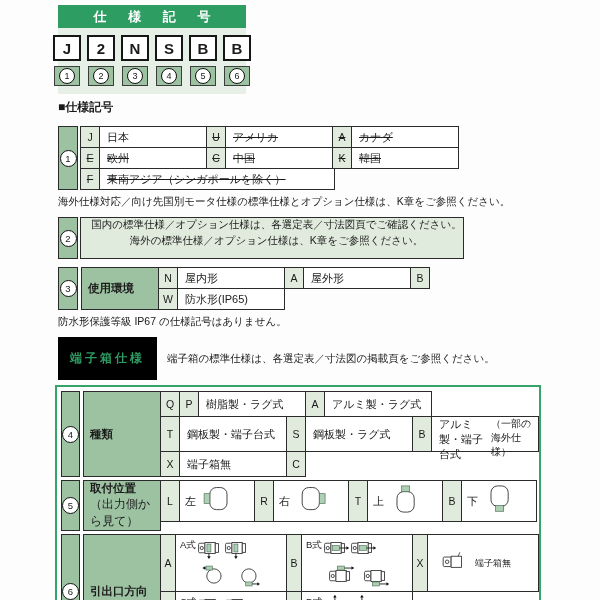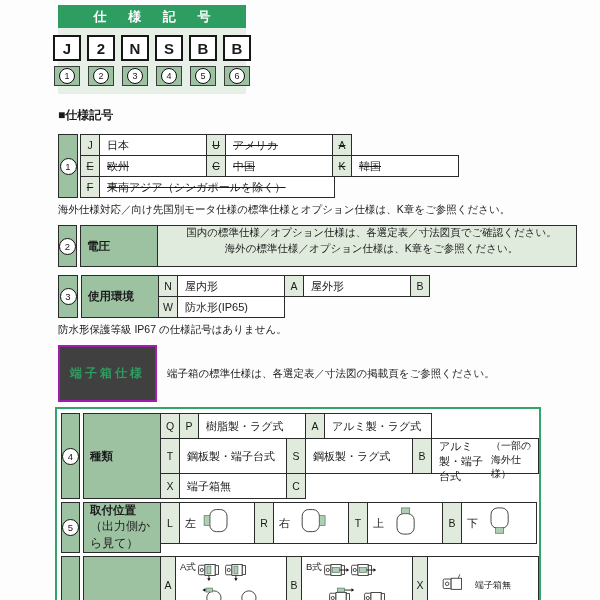--- a/index.html
+++ b/index.html
@@ -1,21 +1,21 @@
 <!DOCTYPE html>
 <html><head>
 <meta charset="utf-8">
 <style>
   html,body{margin:0;padding:0}
   body{font-family:"Liberation Sans","DejaVu Sans",sans-serif;background:#fff;color:#1a1a1a}
   .page{position:relative;width:600px;height:600px;background:#fdfdfd;overflow:hidden}
   .content{position:absolute;left:58px;top:5px;width:492px}
 
   
-  .spec-top{width:188px;margin-bottom:13px}
+  .spec-top{width:188px;margin-bottom:5px}
   .spec-bar{background:#2e9d62;color:#fff;text-align:center;font-size:13px;font-weight:bold;letter-spacing:9px;padding:3px 0 2px 9px}
   .spec-codes{background:#e7f0e7;display:flex;gap:6px;padding:7px 8px 8px;justify-content:center}
   .code-col{display:flex;flex-direction:column;gap:5px;align-items:center}
   .code-box{width:24px;height:22px;background:#fff;border:2px solid #161616;font-weight:bold;font-size:15px;display:flex;align-items:center;justify-content:center}
   .num-box{width:26px;height:20px;background:#9cc2a2;border:1px solid #3c3c3c;display:flex;align-items:center;justify-content:center;box-sizing:border-box}
   .circ{width:14px;height:14px;border-radius:50%;background:#fff;border:1px solid #111;font-size:9px;display:flex;align-items:center;justify-content:center}
 
   .sec-title{font-size:12px;margin:0 0 10px;font-weight:bold}
 
   
@@ -31,25 +31,25 @@
   .cell{border:1px solid #2b2b2b;box-sizing:border-box;display:flex;align-items:center;background:#fff}
   .cell+.cell{margin-left:-1px}
   .code{width:20px;justify-content:center;background:#e0ebdd;font-size:10.5px;flex:none}
   .txt{padding-left:7px;font-size:11px}
   .w1{width:108px}.wF{width:236px}
   .h22{height:22px}.h26{height:26px}.h36{height:36px}.h42{height:42px}.h58{height:58px}
   .spacer{border:none;background:transparent}
   .struck{text-decoration:line-through}
   .note{font-size:10.5px;margin:5px 0 8px}
   .pale{background:#e0ebdd}
-  .r2txt{width:420px;padding:4px 0 16px 9px;font-size:10.5px;line-height:16px;display:flex;flex-direction:column;justify-content:center}
+  .r2txt{width:384px;padding:4px 0 16px 9px;font-size:10.5px;line-height:16px;display:flex;flex-direction:column;justify-content:center}
 
   
   .tb-head{display:flex;align-items:center;gap:10px;margin:4px 0 5px}
-  .tb-badge{border:2px solid #a21caf;color:#2e9d62;font-weight:bold;font-size:12px;letter-spacing:3px;padding:18px 10px;background:#404040}
+  .tb-badge{border:2px solid #000000;color:#2e9d62;font-weight:bold;font-size:12px;letter-spacing:3px;padding:11px 10px;background:#000000}
   .tb-note{font-size:10.5px}
   .green-sec{border:2px solid #35a469;padding:4px 4px;margin-left:-3px;width:486px;box-sizing:border-box;background:#fff}
   .green-sec .rowblock{margin-bottom:3px}
   .green-sec .rowblock:last-child{margin-bottom:0}
 
   
   .r5c{width:76px;gap:4px;padding-left:5px}
   .r5c .dir{font-size:11px}
 
   
@@ -120,20 +120,21 @@
           <span class="circ">1</span>
         </div>
     <div class="main">
       <div class="grid">
         <div class="trow">
           <div class="cell code h22">J</div>
           <div class="cell txt w1 h22">日本</div>
           <div class="cell code h22 struck">U</div>
           <div class="cell txt w1 h22 struck">アメリカ</div>
           <div class="cell code h22 struck">A</div>
+          <div class="cell txt w1 h22 struck">カナダ</div>
         </div>
         <div class="trow">
           <div class="cell code h22 struck">E</div>
           <div class="cell txt w1 h22 struck">欧州</div>
           <div class="cell code h22 struck">C</div>
           <div class="cell txt w1 h22 struck">中国</div>
           <div class="cell code h22 struck">K</div>
           <div class="cell txt w1 h22 struck">韓国</div>
         </div>
         <div class="trow">
@@ -144,23 +145,20 @@
       </div>
     </div>
   </div>
   <div class="note">海外仕様対応／向け先国別モータ仕様の標準仕様とオプション仕様は、K章をご参照ください。</div>
 
   <div class="rowblock">
     <div class="no-box">
           <span class="circ">2</span>
         </div>
     <div class="main">
-      <div class="label-cell">
-            <span>電圧</span>
-          </div>
       <div class="grid">
         <div class="trow">
           <div class="cell r2txt pale h42">
             <span>国内の標準仕様／オプション仕様は、各選定表／寸法図頁でご確認ください。</span>
             <span>海外の標準仕様／オプション仕様は、K章をご参照ください。</span>
           </div>
         </div>
       </div>
     </div>
   </div>

